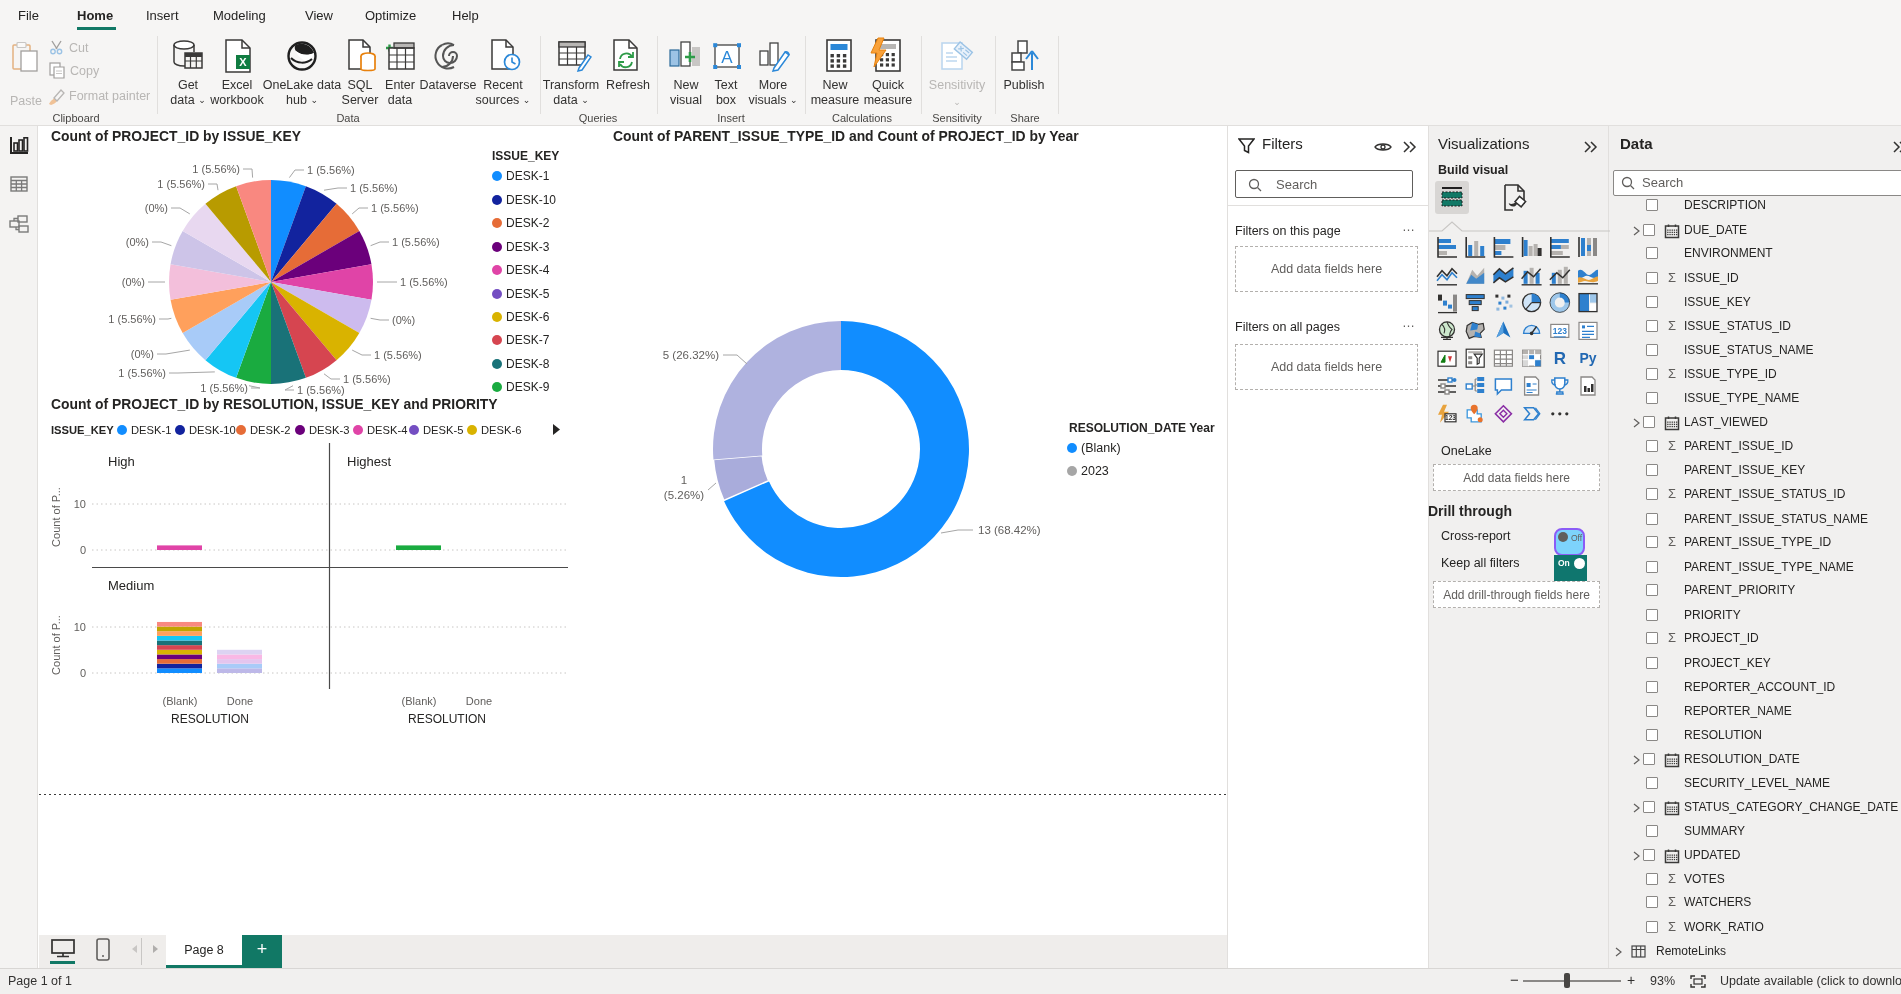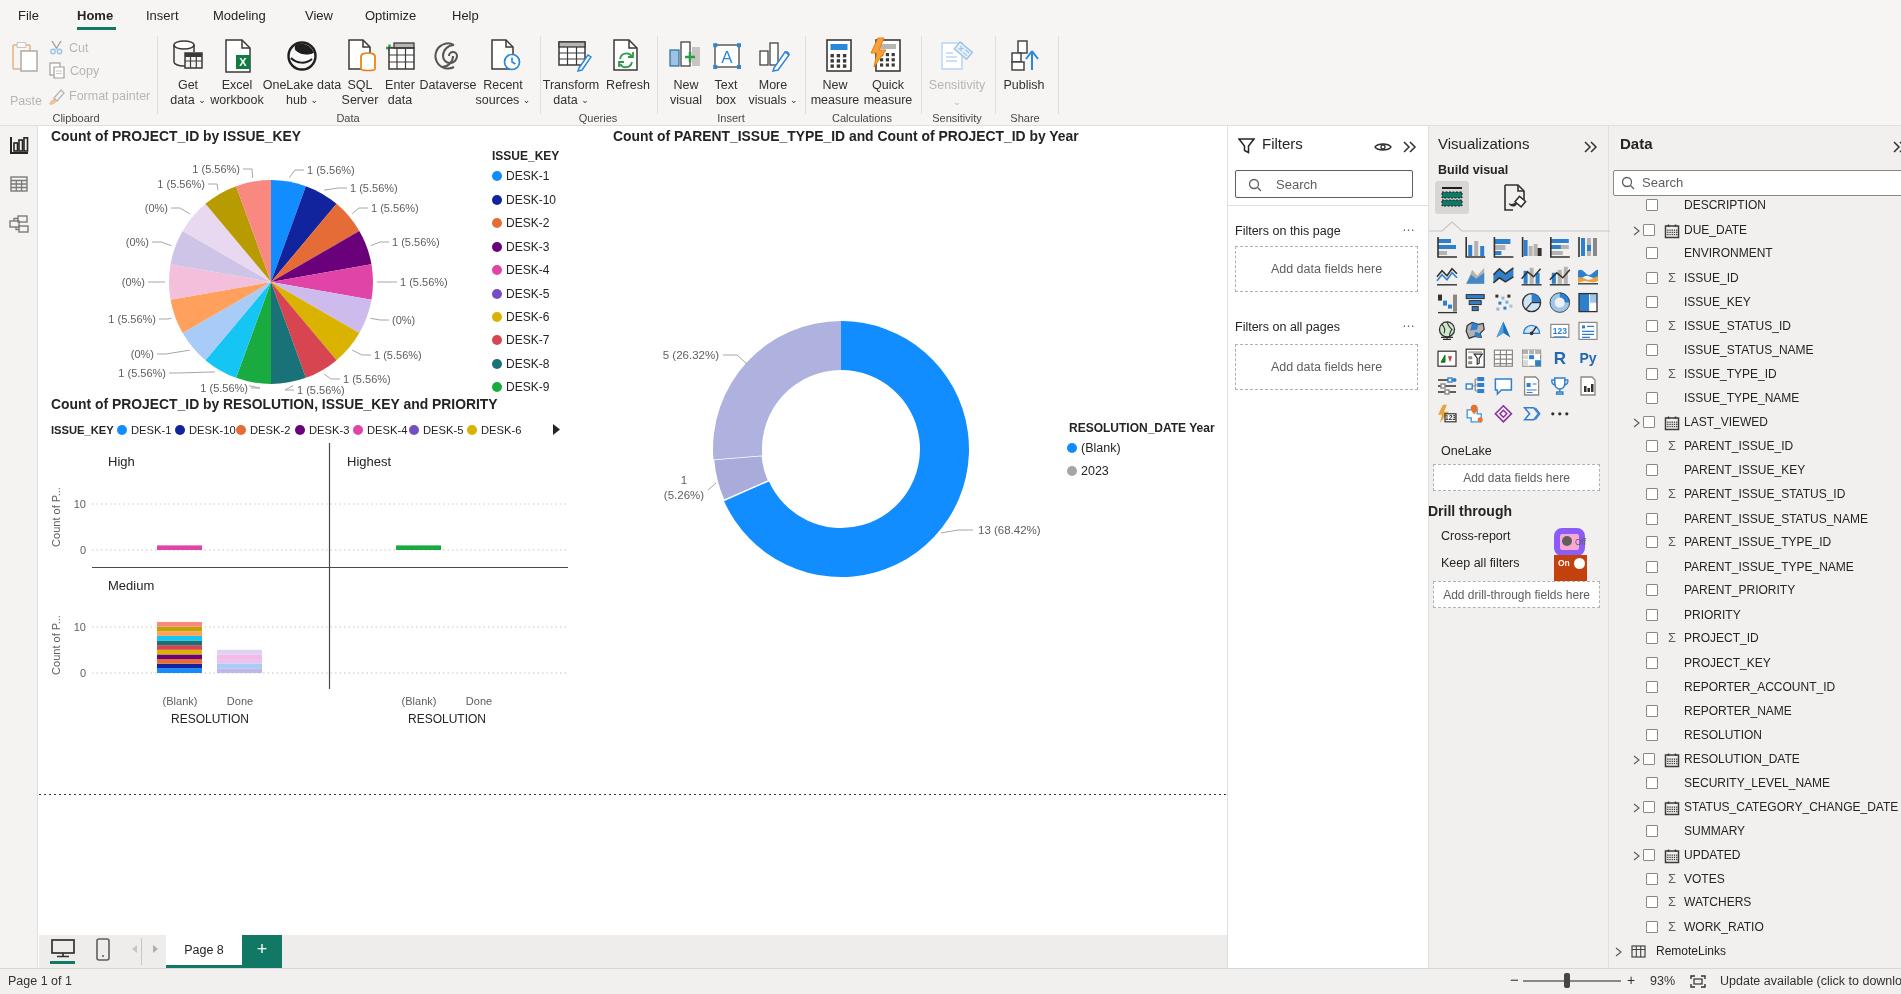--- a/index.html
+++ b/index.html
@@ -449,26 +449,26 @@
   </svg>
 <svg width="181" height="12" viewBox="0 0 181 12" style="position:absolute;left:1429px;top:220px">
     <path d="M0,11 H13 L23,2 L33,11 H181" fill="none" stroke="#c8c6c4" stroke-width="1.2"></path>
   </svg>
 <div style="position:absolute;left:1441px;top:444px;font-size:12.5px;color:#252423">OneLake</div>
 <div class="dashbox2" style="left:1433px;top:464px;width:167px;height:27px">
     <span>Add data fields here</span>
   </div>
 <div style="position:absolute;left:1428px;top:503px;font-size:14px;color:#252423;font-weight:bold">Drill through</div>
 <div style="position:absolute;left:1441px;top:529px;font-size:12.5px;color:#252423">Cross-report</div>
-<div style="position:absolute;left:1554px;top:528px;width:31px;height:28px;border:6px solid #8b5cf6;border-radius:8px;background:#f9a8d4">
+<div style="position:absolute;left:1554px;top:528px;width:31px;height:28px;border:2px solid #8b5cf6;border-radius:8px;background:#7dd3fc">
   <div style="position:absolute;left:2px;top:2px;width:10px;height:10px;border-radius:50%;background:#605e5c"></div>
   <div style="position:absolute;left:15px;top:2.5px;font-size:8.5px;color:#605e5c">Off</div>
 </div>
 <div style="position:absolute;left:1441px;top:556px;font-size:12.5px;color:#252423">Keep all filters</div>
-<div style="position:absolute;left:1554px;top:555px;width:33px;height:27px;border-radius:0;background:#c2410c">
+<div style="position:absolute;left:1554px;top:555px;width:33px;height:27px;border-radius:0;background:#0f766e">
   <div style="position:absolute;left:4px;top:3px;font-size:8.5px;color:#fff;font-weight:bold">On</div>
   <div style="position:absolute;right:2.5px;top:3px;width:11px;height:11px;border-radius:50%;background:#fff"></div>
 </div>
 <div class="dashbox2" style="left:1433px;top:581px;width:167px;height:27px">
     <span>Add drill-through fields here</span>
   </div>
 
 <svg width="180" height="310" style="position:absolute;left:1428;top:232" xmlns="http://www.w3.org/2000/svg">
     <g transform="translate(-1428,-232)">
       <g transform="translate(1437.0,237.0)">

